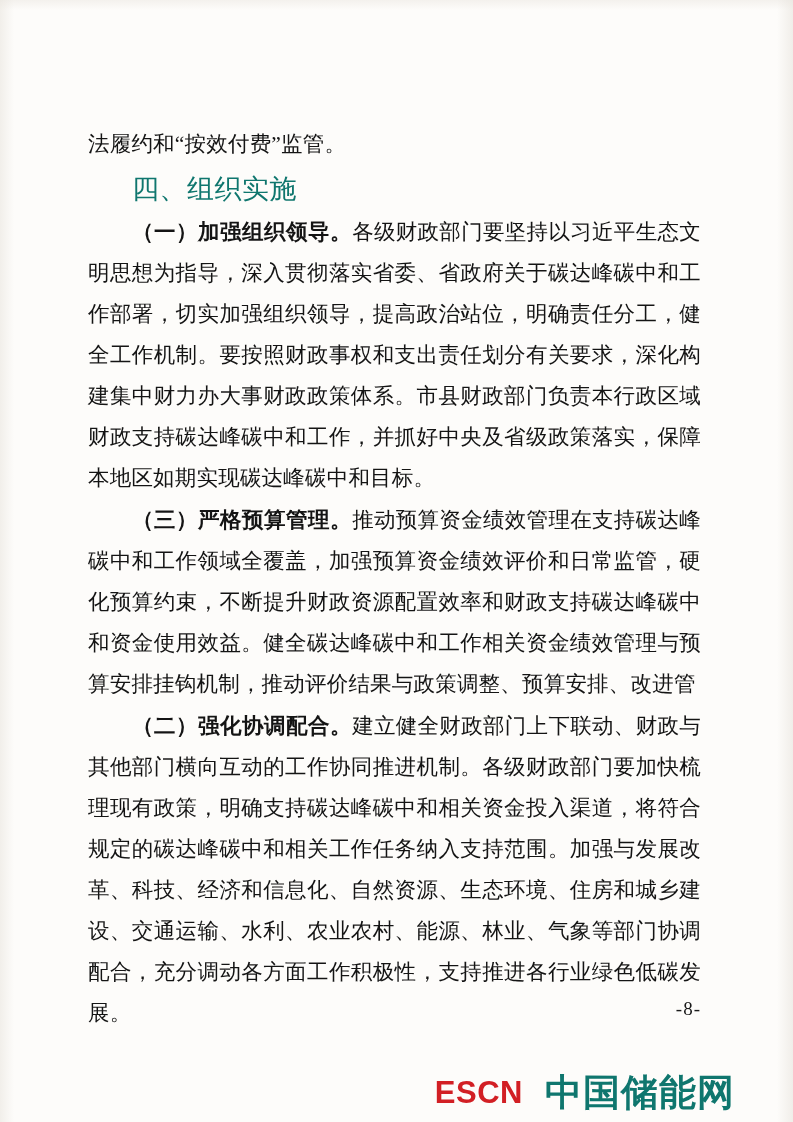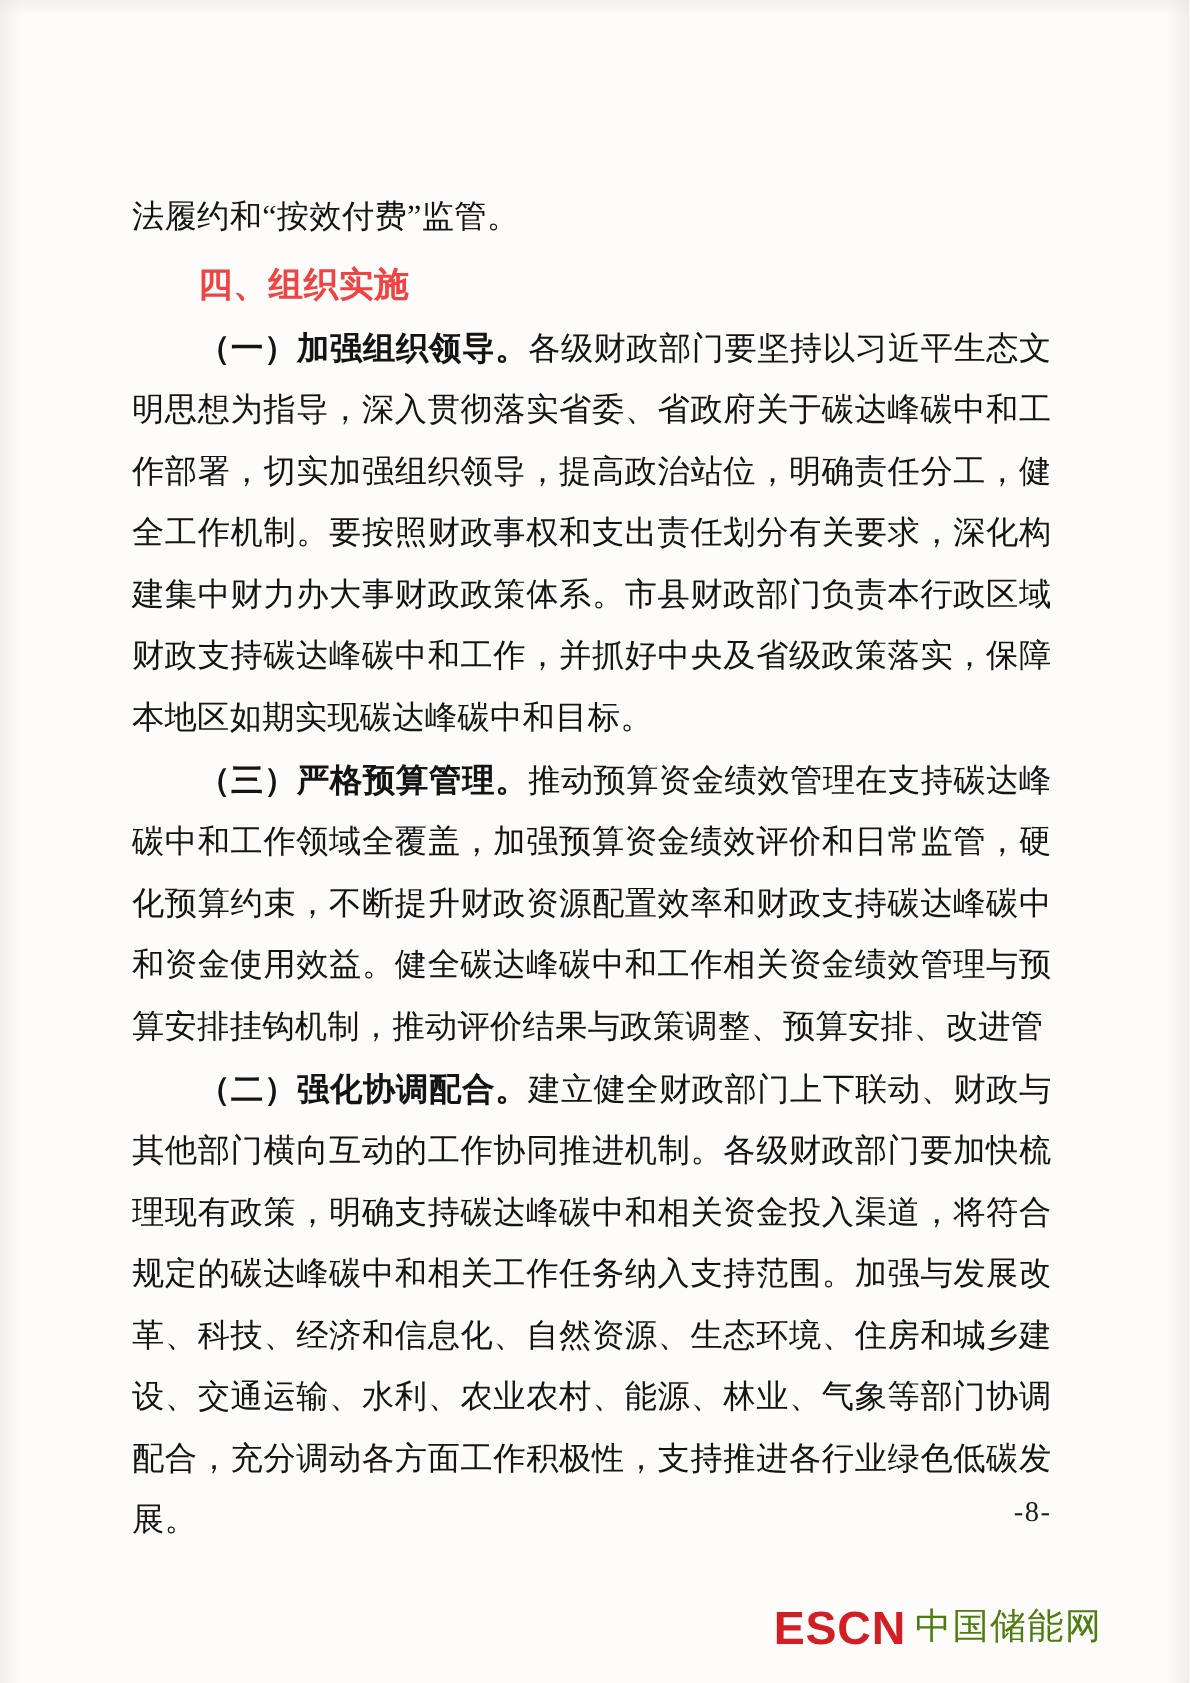--- a/index.html
+++ b/index.html
@@ -54,62 +54,62 @@
     text-align: justify;
     text-justify: inter-ideograph;
     margin: 0 0 1px 0;
     letter-spacing: 0.2px;
     color: #141414;
   }
   .indent {
     text-indent: 44px;
   }
   .heading {
-    font-size: 23px;
+    font-size: 27px;
     line-height: 41px;
     margin: 4px 0 2px 0;
     text-indent: 44px;
-    font-weight: bold;
+    font-weight: normal;
     font-family: "Liberation Sans", sans-serif;
     letter-spacing: 0.5px;
-    color: #ef4444;
+    color: #0f766e;
   }
   .sub-label {
     font-weight: bold;
     font-family: "Liberation Sans", sans-serif;
     letter-spacing: 0.4px;
   }
   .page-number {
     position: absolute;
     right: 92px;
     top: 998px;
     font-size: 19px;
     color: #1a1a1a;
     font-family: "Liberation Serif", serif;
     letter-spacing: 1px;
   }
   .watermark {
     position: absolute;
     right: 58px;
     top: 1068px;
     display: flex;
-    align-items: flex-start;
-    gap: 6px;
+    align-items: center;
+    gap: 22px;
     font-family: "Liberation Sans", sans-serif;
   }
   .watermark .wm-en {
     color: #d21f24;
     font-size: 31px;
     font-weight: bold;
     letter-spacing: 0.5px;
   }
   .watermark .wm-cn {
-    color: #4d7c0f;
-    font-size: 24px;
-    font-weight: normal;
+    color: #0f766e;
+    font-size: 37px;
+    font-weight: bold;
     letter-spacing: 1px;
   }
   .blank-top {
     position: absolute;
     left: 0; right: 0; top: 0;
     height: 124px;
   }
 </style>
 </head>
 <body>

